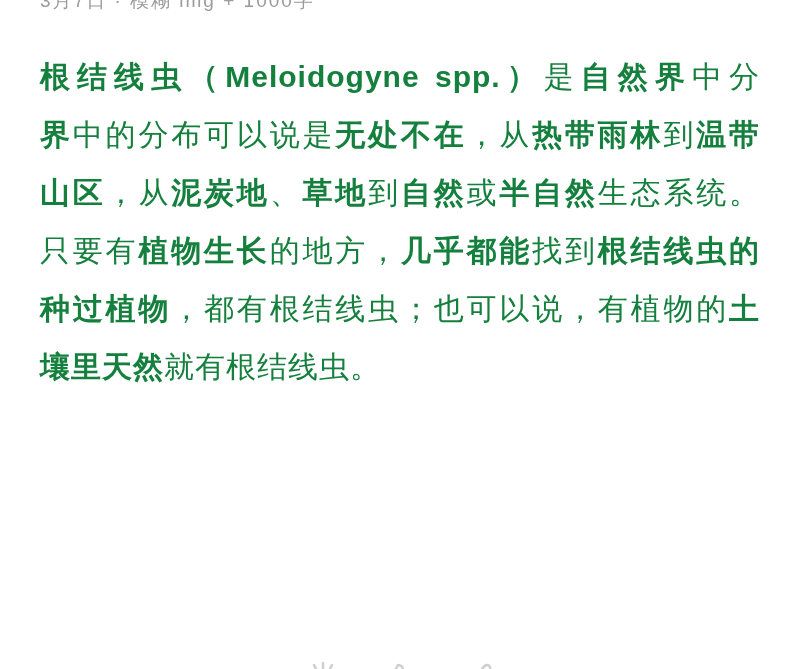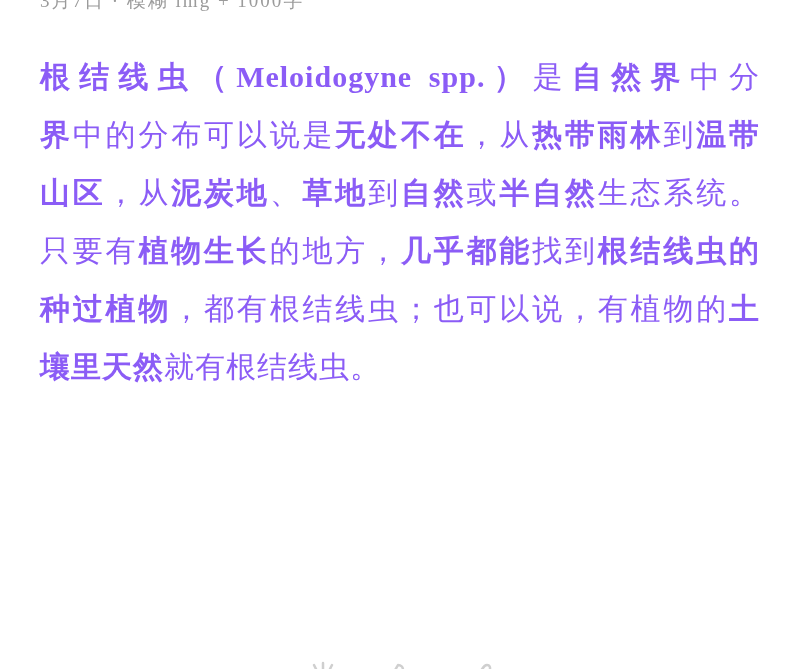--- a/index.html
+++ b/index.html
@@ -7,40 +7,39 @@
   body {
     background: #ffffff;
     font-family: "Liberation Sans", "DejaVu Sans", sans-serif;
   }
   .page {
     position: relative;
     width: 800px;
     height: 669px;
     overflow: hidden;
     background: #ffffff;
-    font-family: Liberation Serif, serif;
   }
   
   .meta {
     position: absolute;
     top: -12px;
     left: 40px;
     font-size: 19px;
     letter-spacing: 2px;
     color: #9b9b9b;
     white-space: nowrap;
   }
   
   .article {
     position: absolute;
     top: 48px;
     left: 0;
     width: 800px;
     padding: 0 40px;
-    color: #8b5cf6;
+    color: #15803d;
     font-size: 30px;
     line-height: 58px;
     letter-spacing: 1px;
   }
   .line {
     text-align: justify;
     text-align-last: justify;
     white-space: normal;
   }
   .line.last {

